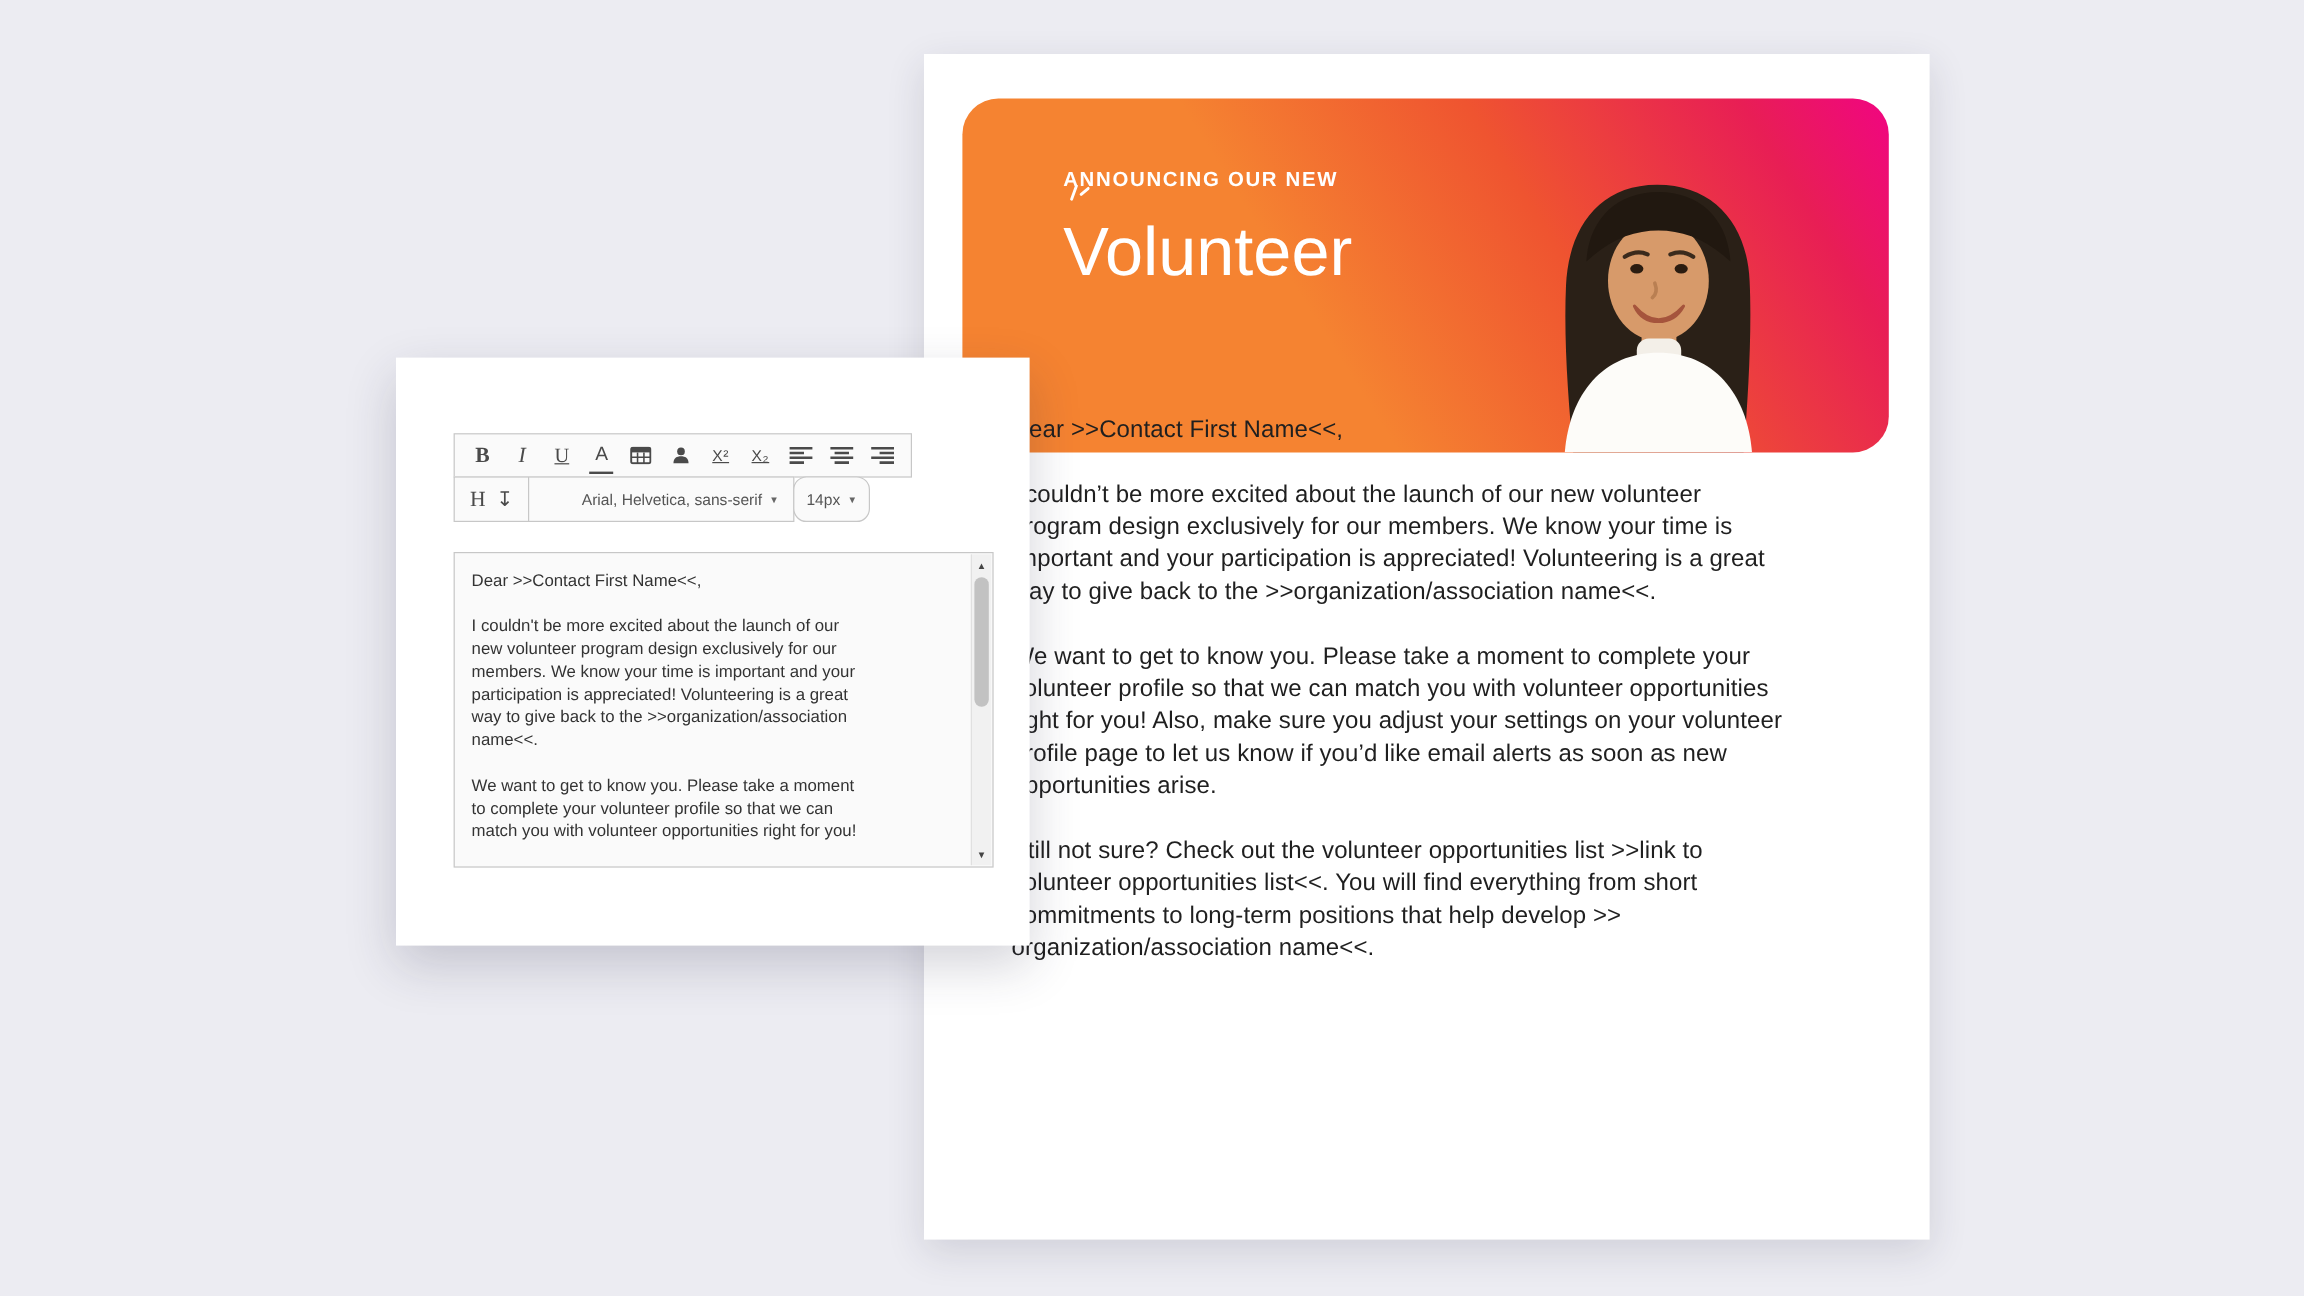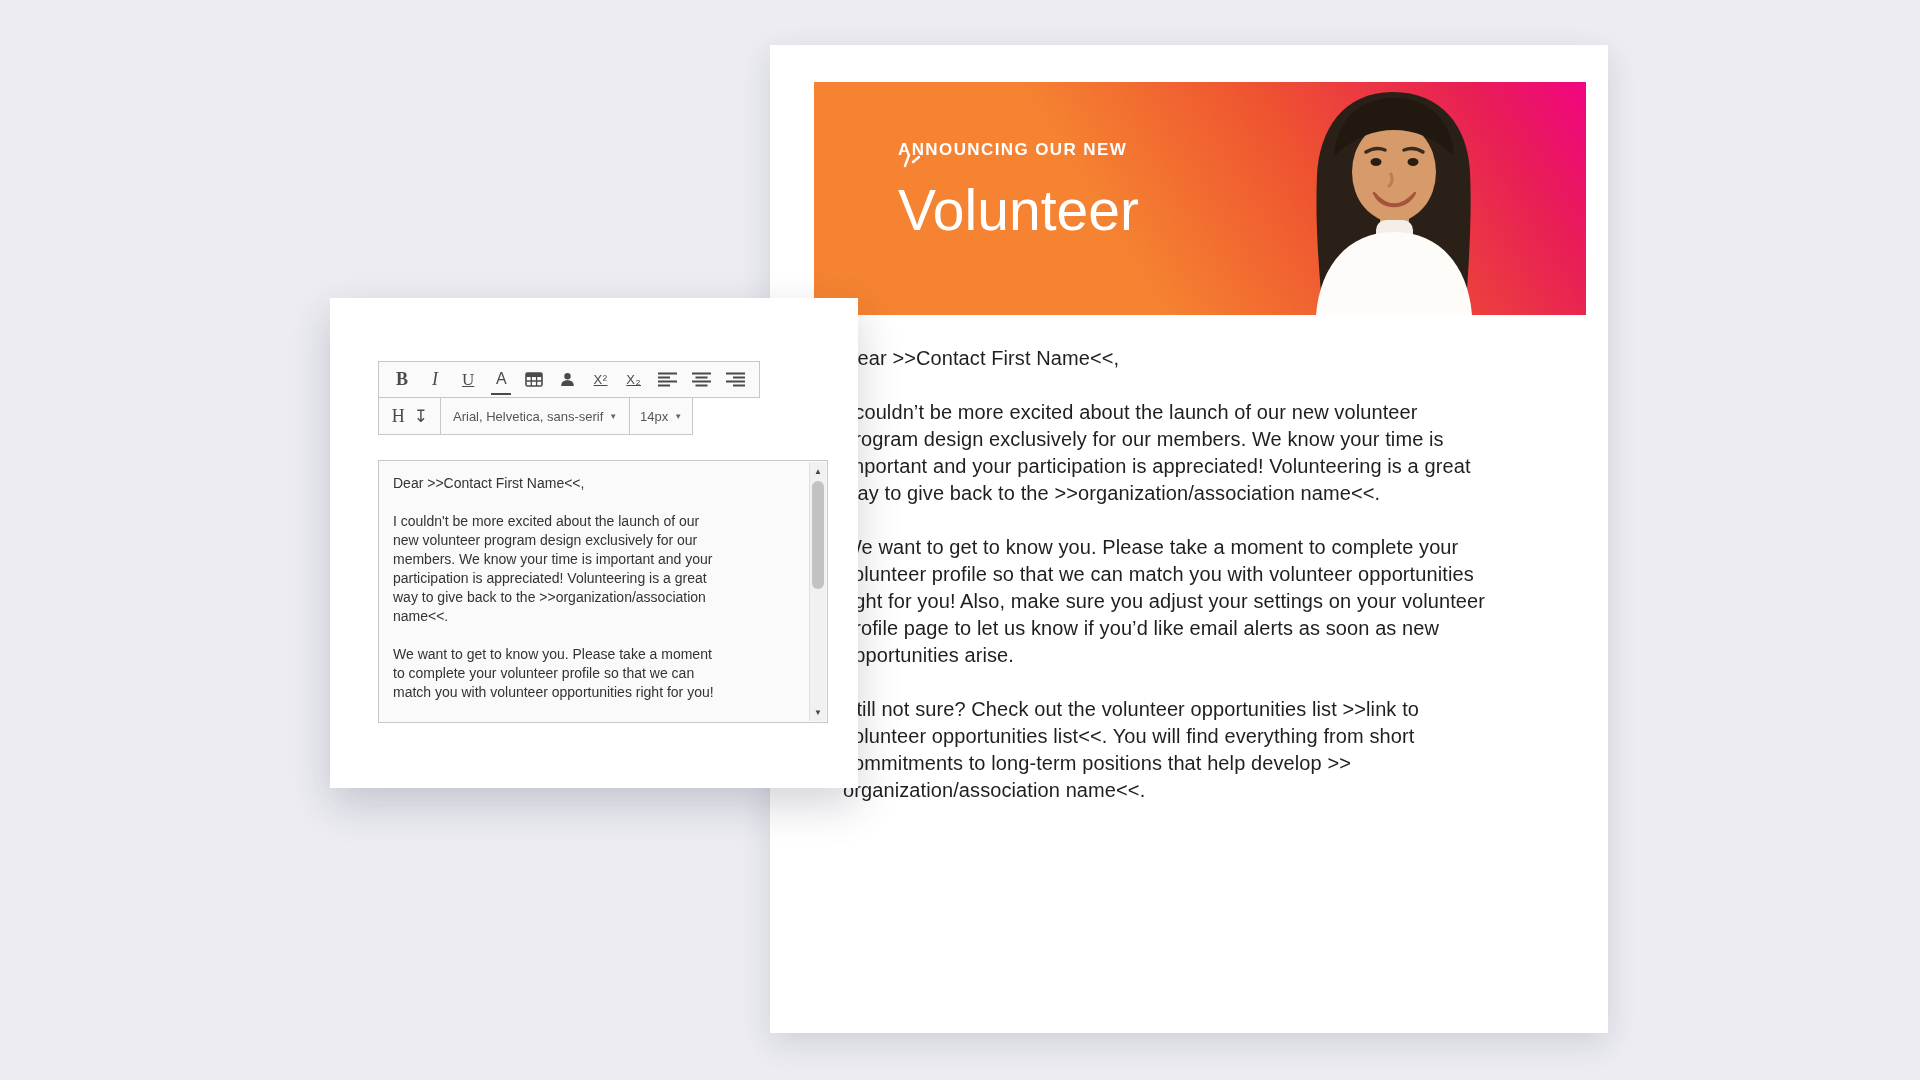--- a/index.html
+++ b/index.html
@@ -1,44 +1,44 @@
 <!DOCTYPE html>
 <html style="--page-bg: #ECECF2; --banner-orange: #F58331; --banner-pink: #F0077E;"><head>
 <meta charset="utf-8">
 <style>
   html,body{margin:0;padding:0;background:#ECECF2;font-family:"Liberation Sans",sans-serif;}
   .stage{position:relative;width:1920px;height:1080px;background:var(--page-bg,#ECECF2);overflow:hidden;}
 
   
   .email-card{position:absolute;left:770px;top:45px;width:838px;height:988px;background:#fff;
     box-shadow:0 10px 30px rgba(40,40,70,.14);z-index:1;}
-  .banner{position:absolute;left:44px;top:37px;width:772px;height:233px;overflow:hidden;
-    background:linear-gradient(58deg,var(--banner-orange,#F58331) 38%,#EF5430 63%,#E81E55 87%,var(--banner-pink,#F0077E) 99%);}
+  .banner{position:absolute;left:32px;top:37px;width:772px;height:295px;overflow:hidden;
+    background:linear-gradient(58deg,var(--banner-orange,#F58331) 38%,#EF5430 63%,#E81E55 87%,var(--banner-pink,#F0077E) 99%);border-radius:30px;}
   .banner-text{position:absolute;left:84px;top:58px;color:#fff;}
   .eyebrow{font-size:17px;font-weight:bold;letter-spacing:1.4px;white-space:nowrap;}
   .sparkle{position:relative;top:-8px;left:2px;}
   .banner-title{font-size:57px;font-weight:normal;line-height:53px;margin-top:8px;}
   .banner-title .line2{margin-left:82px;}
   .woman{position:absolute;right:88px;bottom:0;}
 
   .email-body{position:absolute;left:73px;top:300px;color:#1F1F1F;font-size:20px;line-height:27px;}
   .email-body p{margin:0 0 27px 0;white-space:pre;letter-spacing:.1px;}
 
   
   .editor-card{position:absolute;left:330px;top:298px;width:528px;height:490px;background:#fff;
     box-shadow:0 16px 40px rgba(40,40,70,.20);z-index:3;}
   .tb-row1{position:absolute;left:48px;top:63px;width:382px;height:37px;background:#FAFAFA;
     border:1px solid #C7C7C7;box-sizing:border-box;display:flex;align-items:center;
     justify-content:space-between;padding:0 13px;}
   .tb-row2{position:absolute;left:48px;top:99px;height:38px;display:flex;}
   .tb-seg{background:#FAFAFA;border:1px solid #C7C7C7;box-sizing:border-box;height:38px;
     display:flex;align-items:center;}
   .seg-h{width:63px;justify-content:space-around;padding:0 8px;}
-  .seg-font{width:190px;margin-left:-1px;justify-content:space-between;padding:0 12px;}
-  .seg-size{width:64px;margin-left:-1px;justify-content:space-between;padding:0 10px;}
+  .seg-font{width:222px;margin-left:-1px;justify-content:flex-end;padding:0 12px;}
+  .seg-size{width:64px;margin-left:-1px;justify-content:space-between;padding:0 10px;border-radius:11px;}
   .tb-btn{display:flex;align-items:center;justify-content:center;min-width:20px;height:28px;
     cursor:pointer;color:#4A4A4A;}
   .g-bold{font-family:"Liberation Serif",serif;font-weight:bold;font-size:18px;}
   .g-italic{font-family:"Liberation Serif",serif;font-style:italic;font-size:18px;}
   .g-under{font-family:"Liberation Serif",serif;font-size:17px;text-decoration:underline;}
   .g-color{font-size:16px;border-bottom:2px solid #4A4A4A;line-height:15px;}
   .g-sup,.g-sub{font-size:13px;letter-spacing:.5px;text-decoration:underline;}
   .g-head{font-family:"Liberation Serif",serif;font-size:18px;}
   .g-arrow{font-size:17px;}
   .select-label{font-size:13px;color:#555;white-space:nowrap;}

